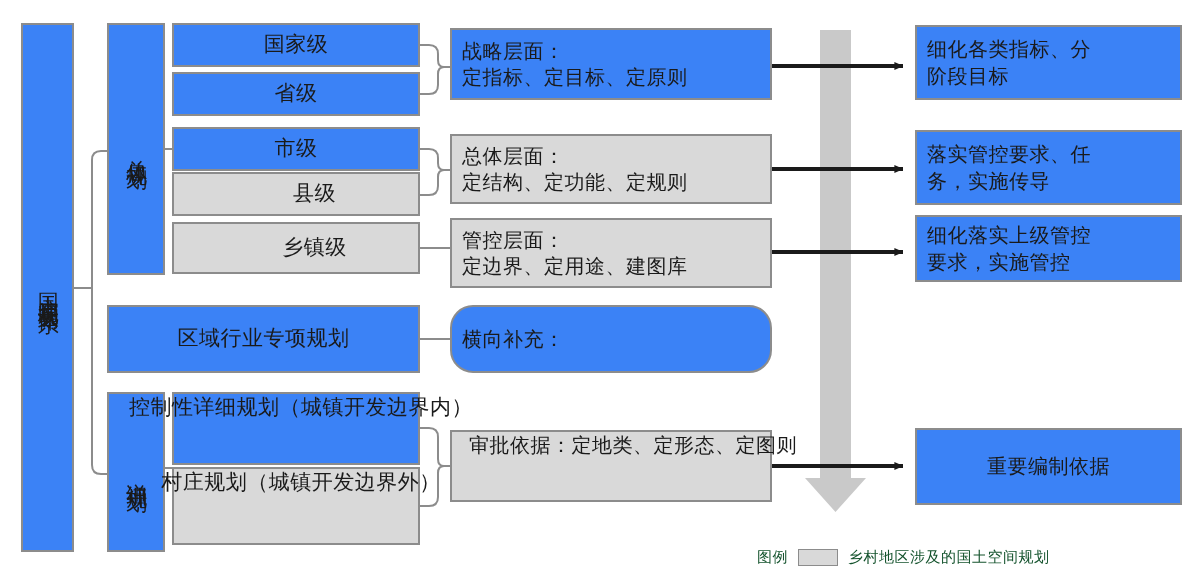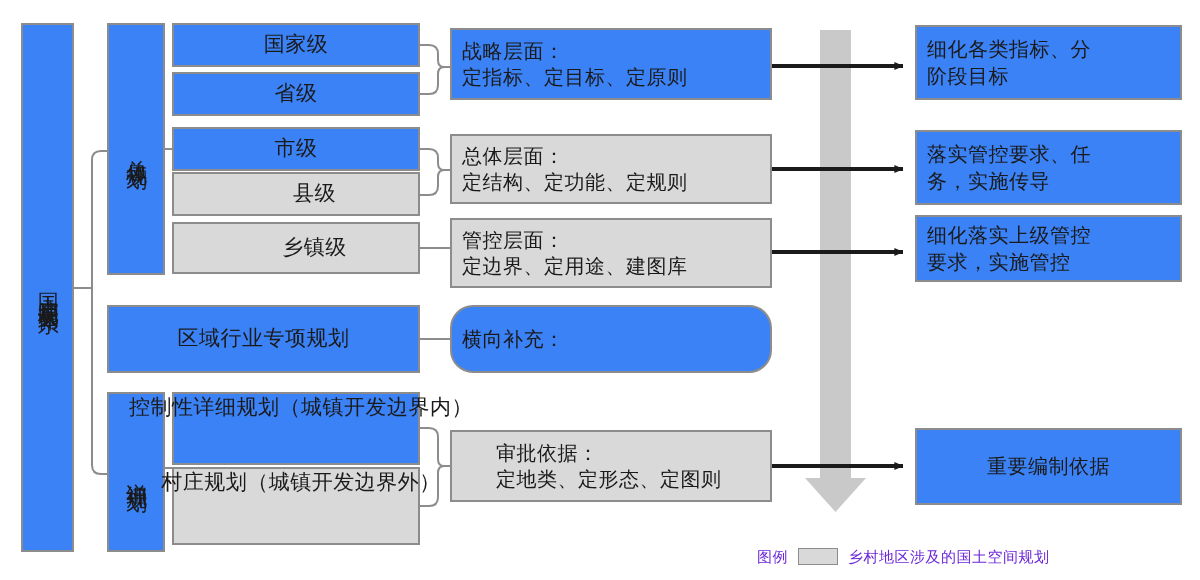--- a/index.html
+++ b/index.html
@@ -39,24 +39,24 @@
   .phase{ font-size:20px; }
   .result{ font-size:20px; }
   .txt{ white-space:pre; display:block; }
   svg.overlay{
     position:absolute; left:0; top:0; width:1200px; height:580px;
     pointer-events:none;
   }
   .legend{
     position:absolute;
     display:flex;
-    align-items:flex-start;
+    align-items:center;
     gap:10px;
     font-size:15px;
-    color:#6d28d9;
+    color:#14532d;
     letter-spacing:0.5px;
   }
   .legend .swatch{
     width:40px; height:17px;
     background:#d9d9d9;
     border:1.5px solid #8c8c8c;
     box-sizing:border-box;
   }
 </style>
 </head>
@@ -113,21 +113,21 @@
     <span class="txt">总体层面：</span>
     <span class="txt">定结构、定功能、定规则</span>
   </div>
   <div class="box phase gray left-align" style="left:450px; top:218px; width:322px; height:70px; flex-direction:column; align-items:flex-start; justify-content:center;">
     <span class="txt">管控层面：</span>
     <span class="txt">定边界、定用途、建图库</span>
   </div>
   <div class="box phase left-align" style="left:450px; top:305px; width:322px; height:68px; flex-direction:column; align-items:flex-start; justify-content:center;border-radius:23px;">
     <span class="txt">横向补充：</span>
   </div>
-  <div class="box phase gray left-align" style="left:450px; top:430px; width:322px; height:72px; flex-direction:column; align-items:flex-start; justify-content:center;padding-left:44px;">
+  <div class="box phase gray left-align" style="left:450px; top:430px; width:322px; height:72px; flex-direction:row; align-items:flex-start; justify-content:center;padding-left:44px;">
     <span class="txt">审批依据：</span>
     <span class="txt">定地类、定形态、定图则</span>
   </div>
 
   <div class="box result left-align" style="left:915px; top:25px; width:267px; height:75px; flex-direction:column; align-items:flex-start; justify-content:center;">
     <span class="txt">细化各类指标、分</span>
     <span class="txt">阶段目标</span>
   </div>
   <div class="box result left-align" style="left:915px; top:130px; width:267px; height:75px; flex-direction:column; align-items:flex-start; justify-content:center;">
     <span class="txt">落实管控要求、任</span>

